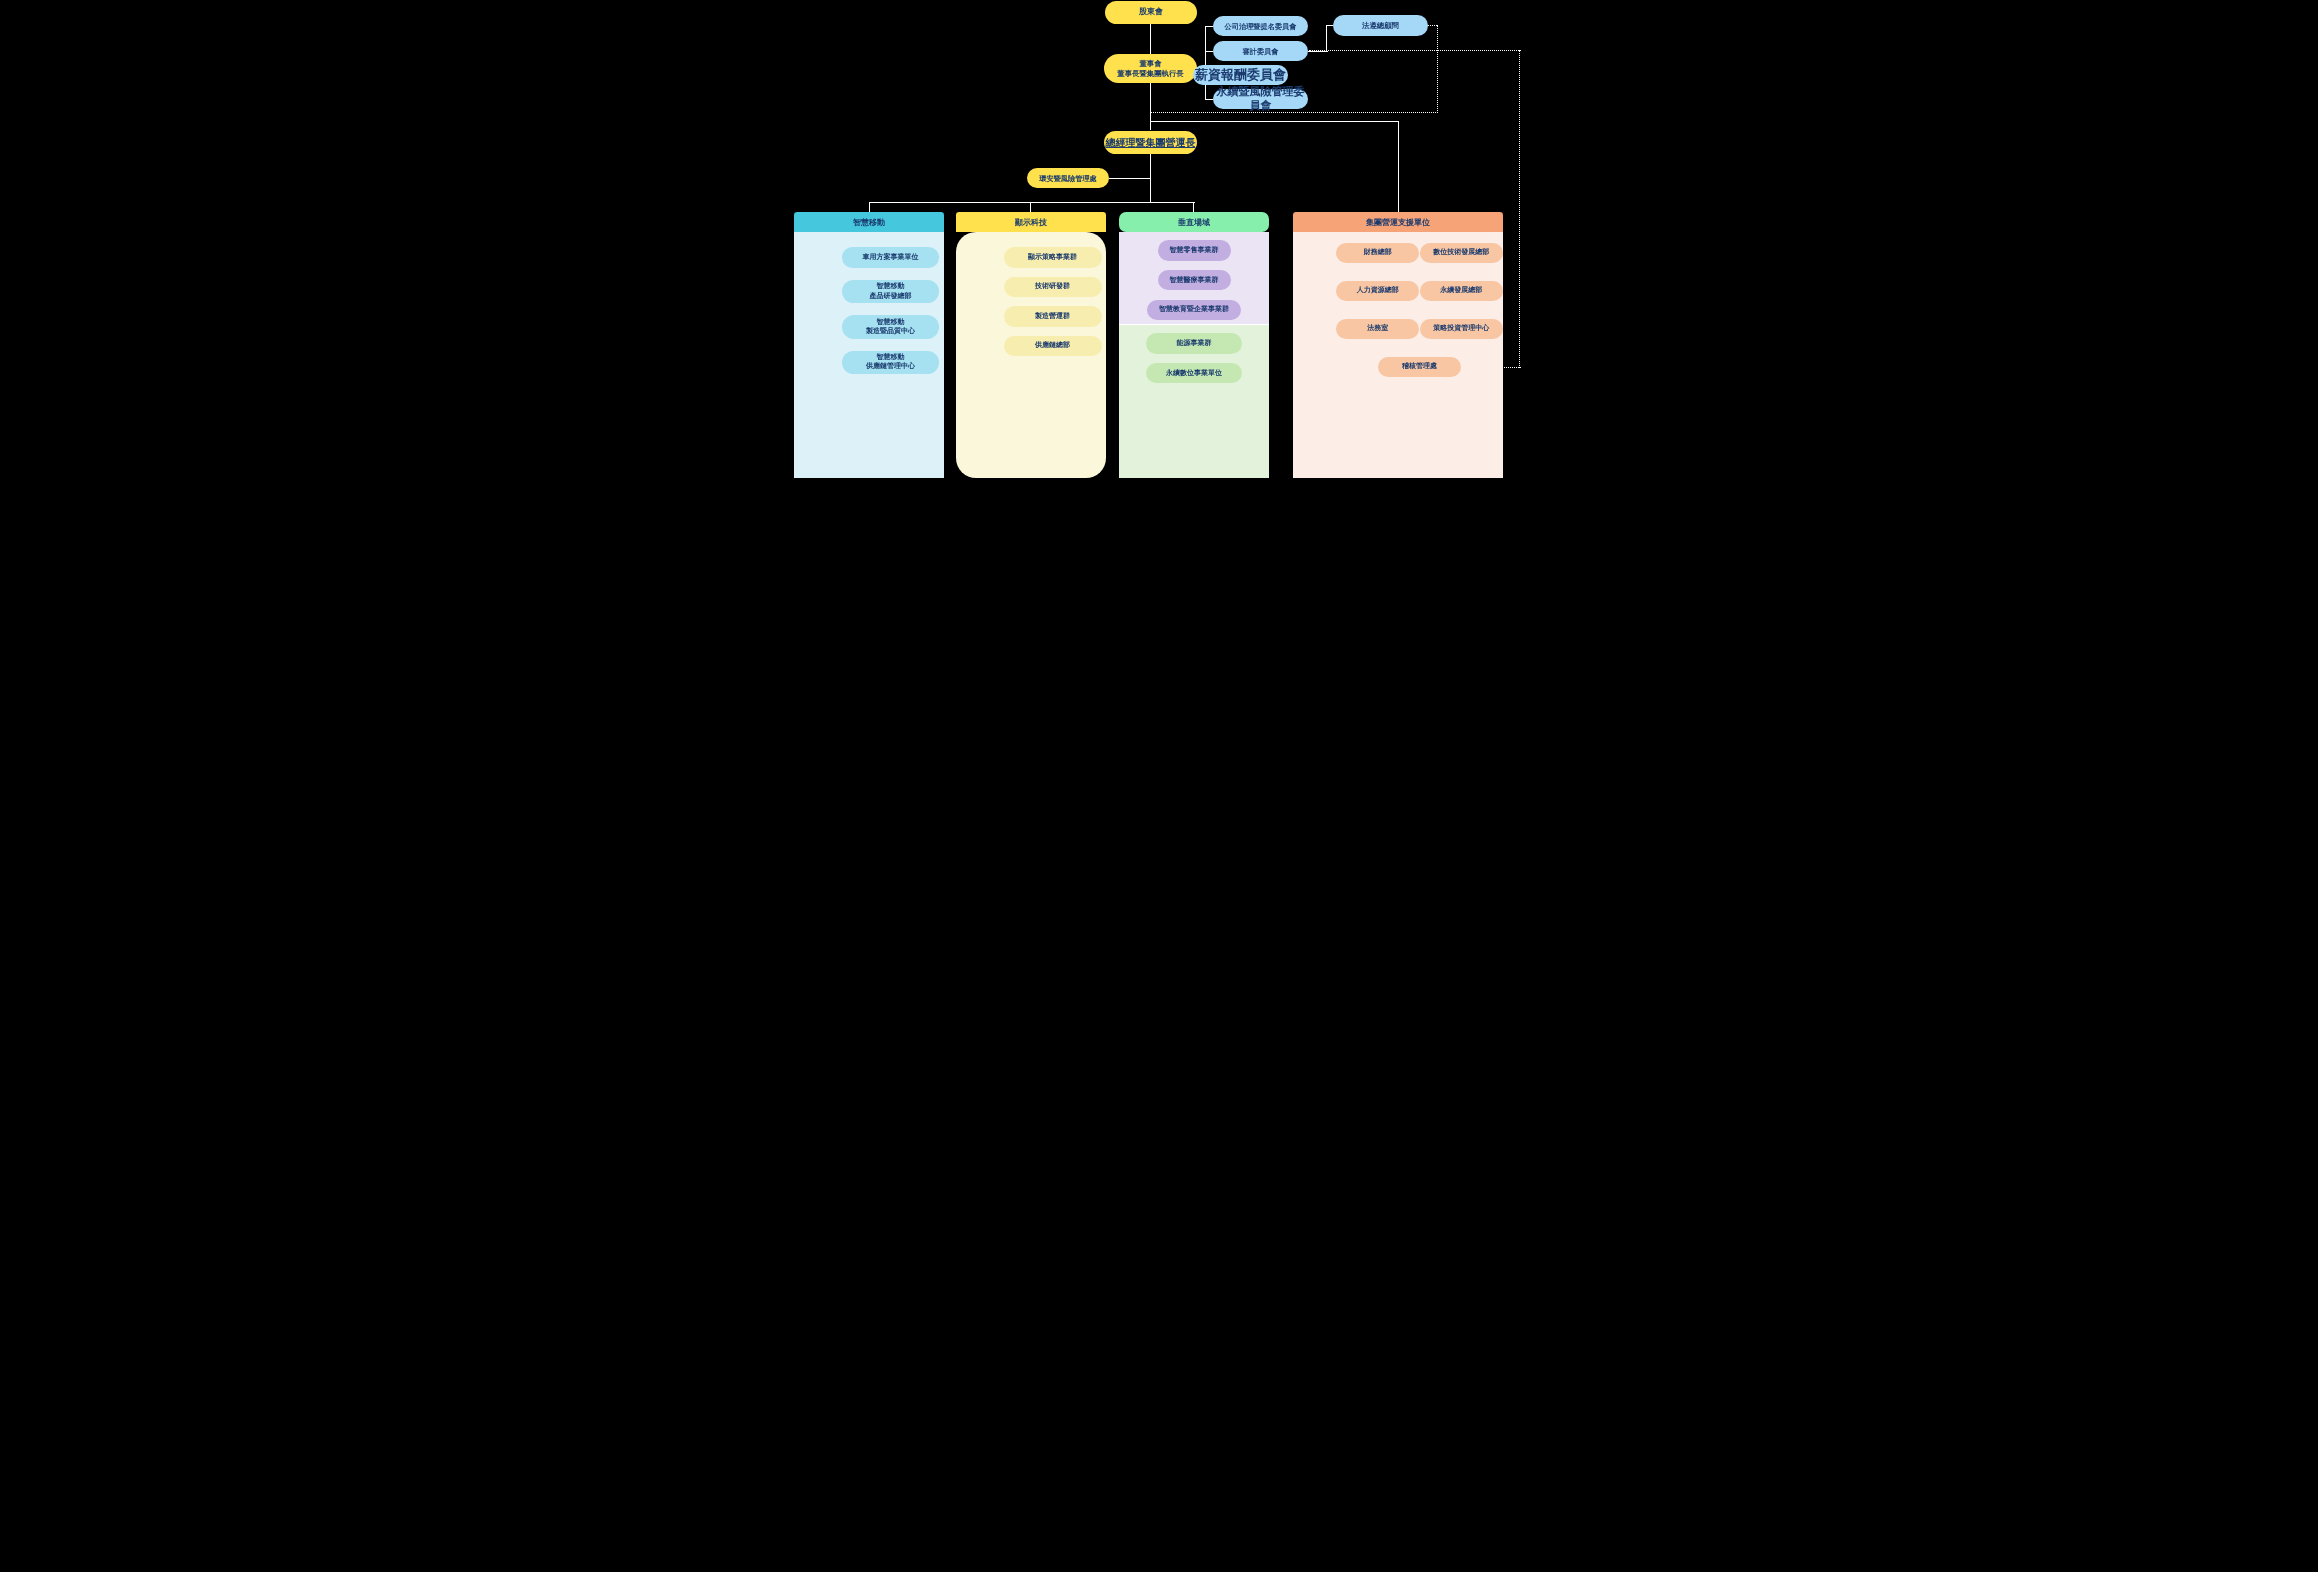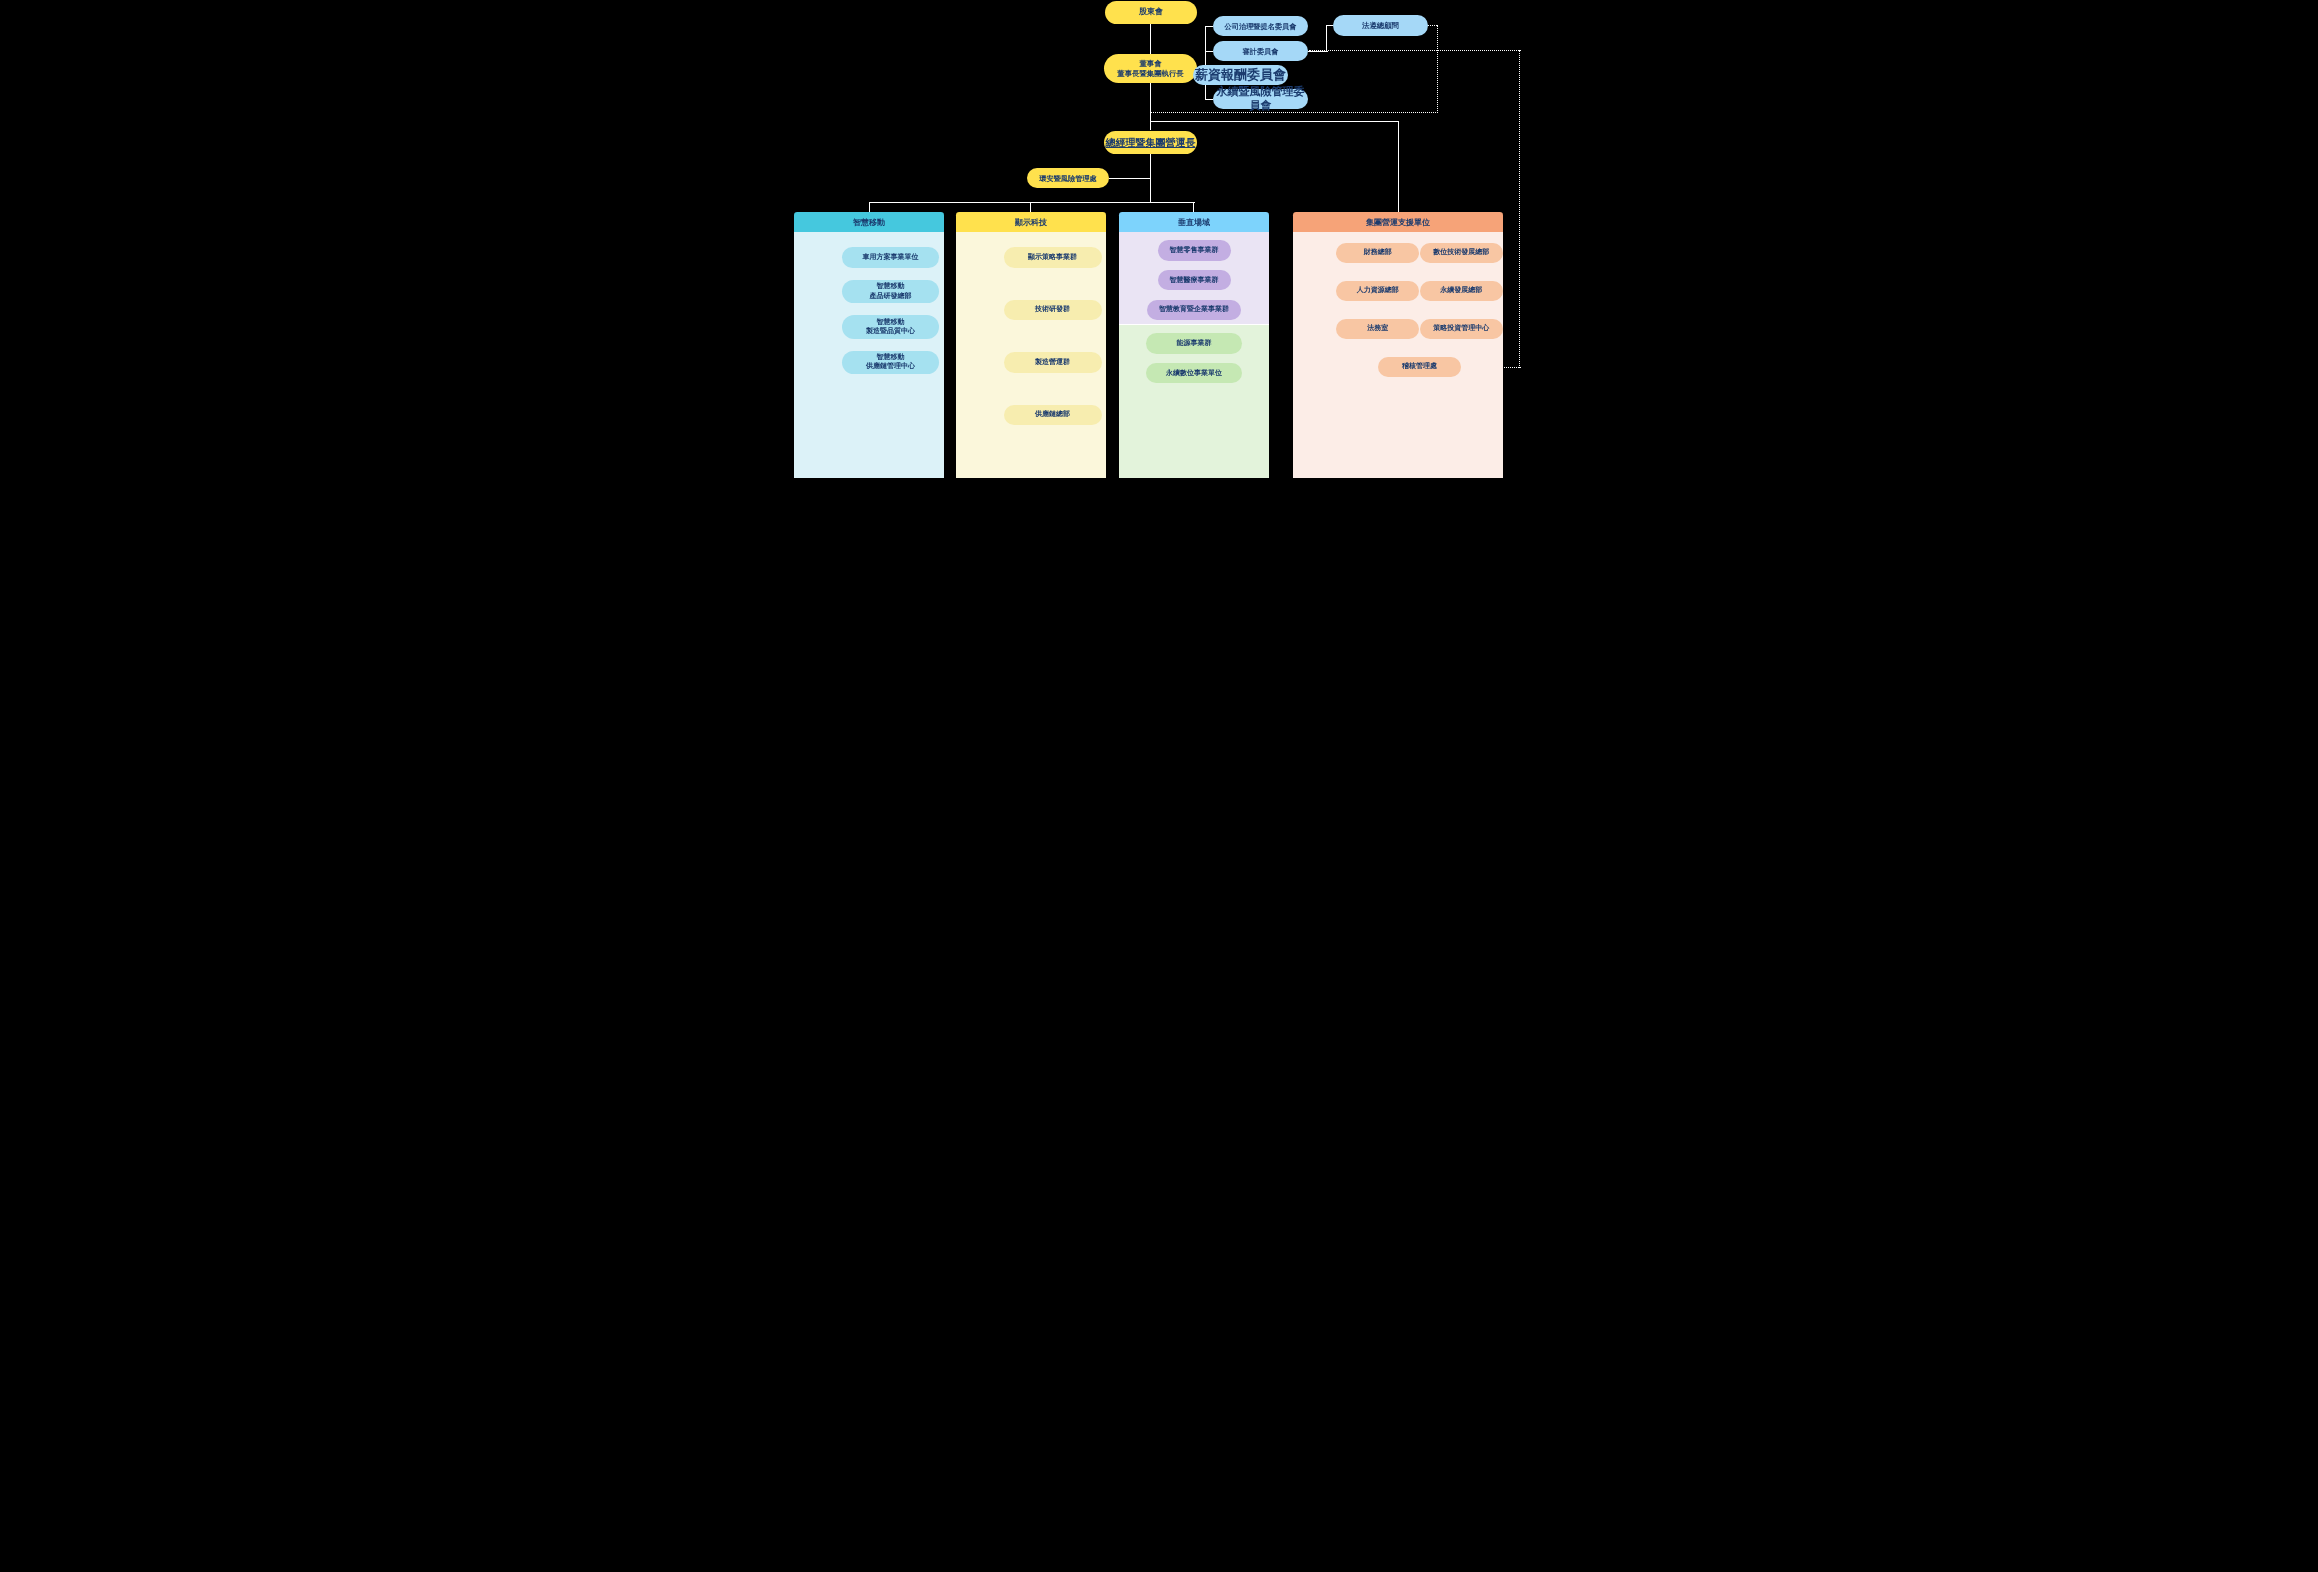--- a/index.html
+++ b/index.html
@@ -30,25 +30,25 @@
            font-weight:bold; font-size:7px; color:#1B3B6E; border-radius:463px;
            white-space:pre-line; line-height:1.35; flex:none; }
 
   
   .p1 .panel-header { background:#45C8DE; }
   .p1 .panel-body   { background:#DCF2F8; padding-top:15px; gap:12px; }
   .p1 .ipill { background:#A5E1F0; width:97px; min-height:20.4px; padding:2.3px 4.6px; }
 
   
   .p2 .panel-header { background:#FFE14D; }
-  .p2 .panel-body   { background:#FBF7DB; padding-top:15px; gap:32px; }
+  .p2 .panel-body   { background:#FBF7DB; padding-top:15px; gap:9px;border-radius:20px; }
   .p2 .ipill { background:#F7EDAF; width:98px; height:20.4px; }
 
   
-  .p3 .panel-header { background:#7dd3fc; }
+  .p3 .panel-header { background:#86efac;border-radius:7px; }
   .p3 .panel-body   { background:#ec4899; padding:0; }
   .p3 .sec-purple { background:#EAE4F4; height:92px; width:100%; display:flex; flex-direction:column;
                     align-items:center; padding-top:8px; gap:9.3px; }
   .p3 .sec-green  { background:#E3F3DB; flex:1; width:100%; display:flex; flex-direction:column;
                     align-items:center; padding-top:8px; gap:9.3px; border-top:0.9px solid #fff; }
   .p3 .sec-purple .ipill { background:#C3AEE2; height:20.4px; padding:0 12px; }
   .p3 .sec-green  .ipill { background:#C5E8B3; height:20.4px; padding:0 12px; min-width:96px; }
 
   
   .p4 .panel-header { background:#F6A378;text-align:center; }

